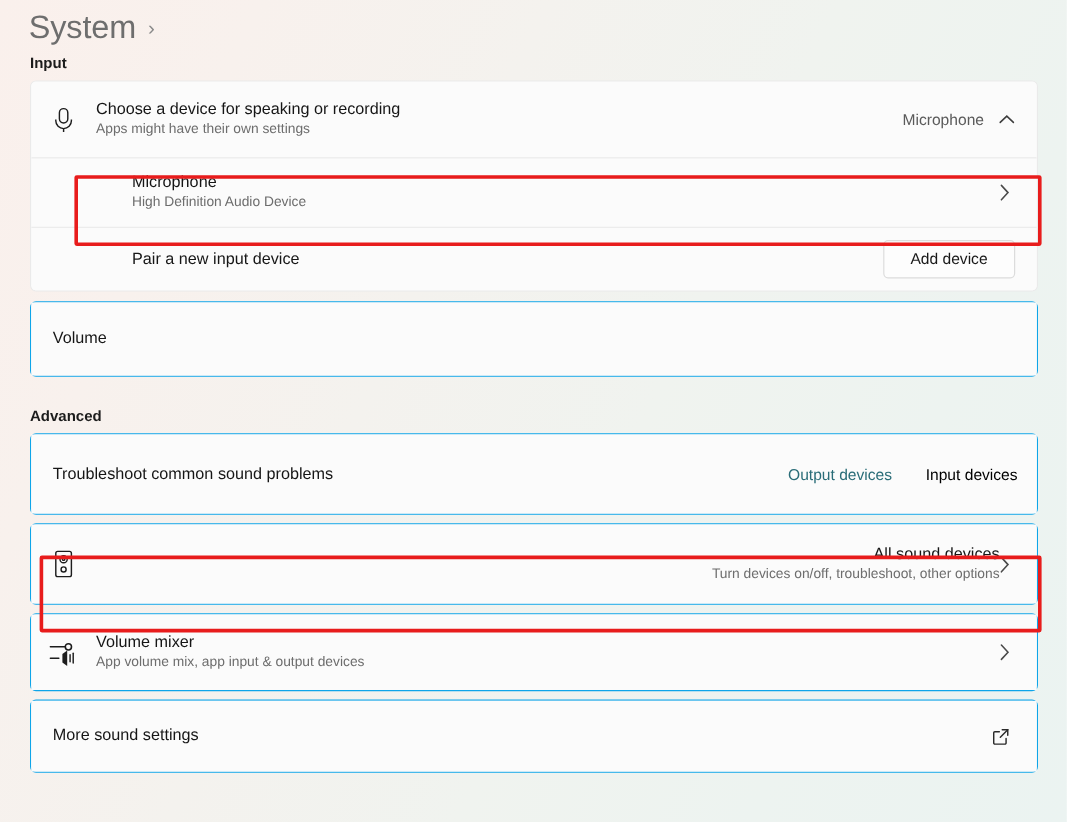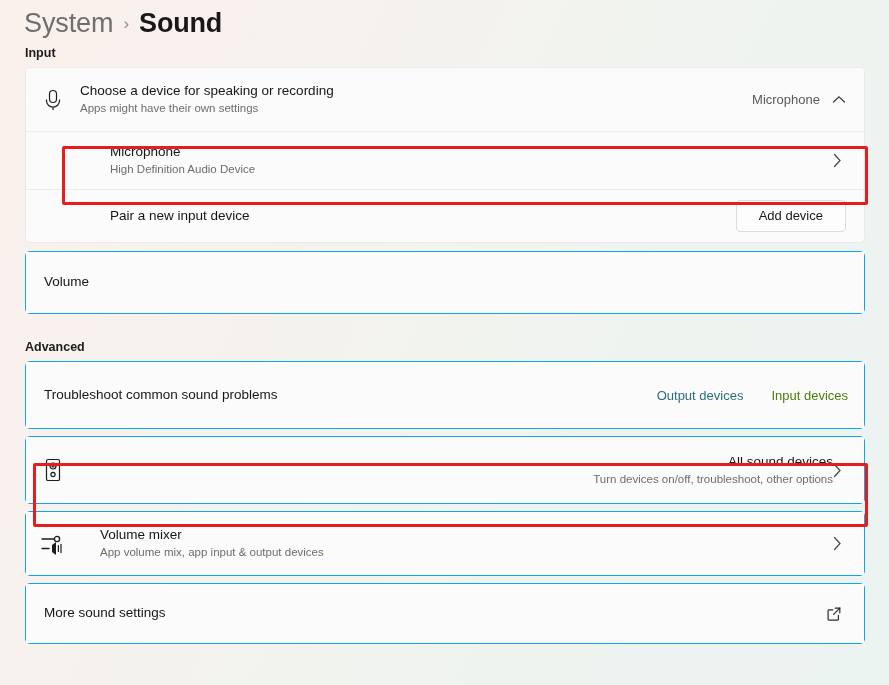--- a/index.html
+++ b/index.html
@@ -262,21 +262,20 @@
   svg { display: block; }
 </style>
 </head>
 <body>
 
 <div class="page">
 
   <div class="breadcrumb">
     <span class="crumb-system">System</span>
     <span class="crumb-sep">›</span>
-    <span class="crumb-current">Sound</span>
   </div>
 
   <div class="section-label">Input</div>
 
   <div class="card-group">
 
     <div class="row row-choose">
       <div class="row-icon">
         <svg width="20" height="22" viewBox="0 0 20 22" fill="none" stroke="#1d1d1d" stroke-width="1.2">
           <rect x="6.5" y="1.5" width="7" height="12" rx="3.5"></rect>
@@ -334,21 +333,21 @@
   <div class="advanced-wrap">
     <div class="section-label advanced">Advanced</div>
 
     <div class="card">
       <div class="row row-troubleshoot" style="border-top:none;">
         <div class="row-body">
           <div class="row-title">Troubleshoot common sound problems</div>
         </div>
         <div class="links-group">
           <span class="link" style="color: rgb(42, 109, 120);">Output devices</span>
-          <span class="link" style="color: #4d7c0f;">Input devices</span>
+          <span class="link" style="color: #000000;">Input devices</span>
         </div>
       </div>
     </div>
 
     <div class="card card-spaced">
       <div class="row row-allsound" style="border-top:none;text-align:right;">
         <div class="row-icon">
           <svg width="18" height="24" viewBox="0 0 18 24" fill="none" stroke="#1d1d1d" stroke-width="1.2">
             <rect x="2.5" y="1.5" width="13" height="21" rx="1.6"></rect>
             <circle cx="9" cy="8" r="3"></circle>
@@ -364,21 +363,21 @@
           <span class="chevron-right">
             <svg width="9" height="15" viewBox="0 0 9 15" fill="none" stroke="#4a4a4a" stroke-width="1.3" stroke-linecap="round">
               <path d="M1.5 1.5 L7 7.5 L1.5 13.5"></path>
             </svg>
           </span>
         </div>
       </div>
     </div>
 
     <div class="card card-spaced">
-      <div class="row row-mixer" style="border-top:none;gap:20px;">
+      <div class="row row-mixer" style="border-top:none;">
         <div class="row-icon">
           <svg width="26" height="24" viewBox="0 0 26 24" fill="none" stroke="#1d1d1d" stroke-width="1.3" stroke-linecap="round">
             <line x1="2" y1="7" x2="14" y2="7"></line>
             <circle cx="17" cy="7" r="2.6" fill="none"></circle>
             <line x1="2" y1="16.5" x2="9" y2="16.5"></line>
             <path d="M12 13 L12 20 L16 23 L16 10 Z" fill="#1d1d1d" stroke="none"></path>
             <path d="M18.4 13.6 v5.8" stroke-width="1.2"></path>
             <path d="M21 12.4 v8.2" stroke-width="1.2"></path>
           </svg>
         </div>

